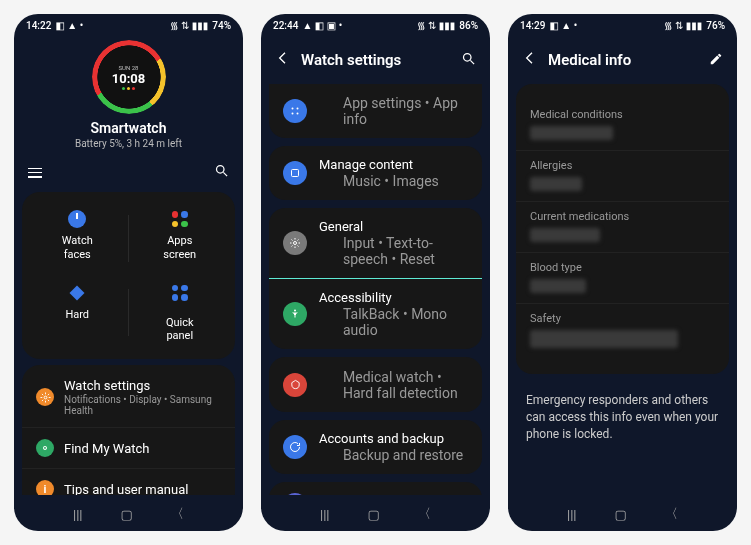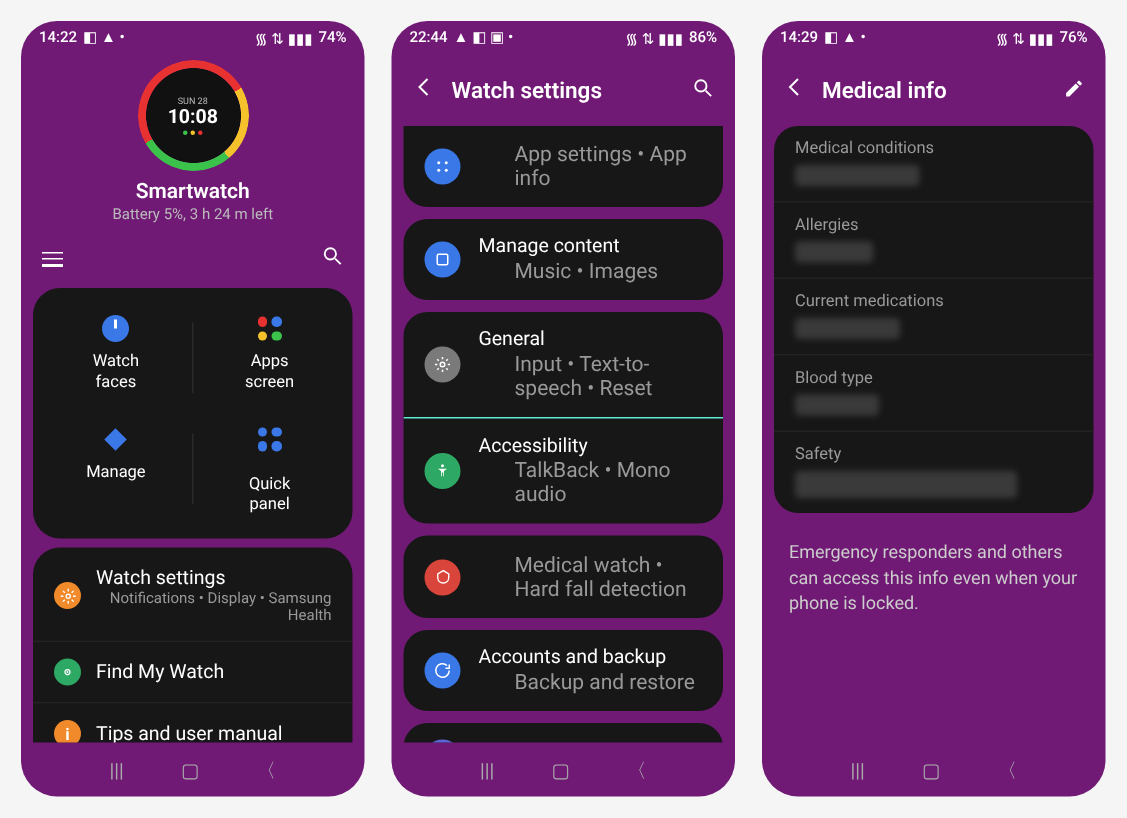--- a/index.html
+++ b/index.html
@@ -8,21 +8,21 @@
     font-family: -apple-system, BlinkMacSystemFont, "Segoe UI", Roboto, sans-serif;
     display: flex;
     gap: 18px;
     padding: 14px;
     width: 751px;
     height: 545px;
   }
   .phone {
     width: 231px;
     height: 517px;
-    background: #701a75;
+    background: #0f172a;
     border-radius: 24px;
     overflow: hidden;
     position: relative;
     display: flex;
     flex-direction: column;
     color: #fff;
   }
   .statusbar {
     display: flex;
     justify-content: space-between;
@@ -96,21 +96,21 @@
     padding: 2px 0;
   }
   .list-row {
     display: flex; align-items: center; gap: 10px;
     padding: 11px 14px;
   }
   .list-row + .list-row { border-top: 1px solid #222; }
   .list-ic { width: 18px; height: 18px; border-radius: 50%; display:flex; align-items:center; justify-content:center; flex-shrink:0; }
   .list-row .txt { flex:1; }
   .list-row .title { font-size: 13px; }
-  .list-row .sub { font-size: 10px; color: #999; margin-top: 1px; text-align: right; }
+  .list-row .sub { font-size: 10px; color: #999; margin-top: 1px; }
   
   
   .header2 {
     display:flex; align-items:center; gap:10px; padding: 16px 14px 10px;
   }
   .header2 .back svg { width:16px; height:16px; stroke:#fff; stroke-width:2; fill:none; }
   .header2 .title { font-size: 15px; font-weight: 600; flex:1; }
   .setting-card {
     background: #171717; border-radius: 16px; margin: 4px 8px; overflow:hidden; flex-shrink:0;
   }
@@ -124,21 +124,21 @@
   .s2-content { display:flex; flex-direction:column; }
   
   
   .header3 {
     display:flex; align-items:center; gap:10px; padding: 16px 14px 10px;
   }
   .header3 .back svg { width:16px; height:16px; stroke:#fff; stroke-width:2; fill:none; }
   .header3 .title { font-size: 15px; font-weight:600; flex:1; }
   .header3 .edit svg { width:14px; height:14px; fill:#fff; }
   .med-card {
-    background:#171717; border-radius:16px; margin: 4px 8px; padding: 0 0;
+    background:#171717; border-radius:16px; margin: 4px 8px; padding: 16px 0;
   }
   .med-row { padding: 8px 14px 10px; }
   .med-row + .med-row { border-top: 1px solid #222; }
   .med-label { font-size: 11px; color:#999; margin-bottom: 5px; }
   .med-blur {
     height: 14px; background: #3a3a3a; border-radius: 3px; filter: blur(2px);
   }
   .med-blur.w1 { width: 45%; } .med-blur.w2 { width: 28%; }
   .med-blur.w3 { width: 38%; } .med-blur.w4 { width: 30%; }
   .med-blur.w5 { width: 80%; height:18px;} 
@@ -212,21 +212,21 @@
           </div>
         <div class="lbl" style="white-space:pre-line;">Apps
 screen</div>
       </div>
       <div class="grid-item">
         <div class="ic">
             <svg width="18" height="18" viewBox="0 0 24 24">
               <polygon points="12,2 22,12 12,22 2,12" fill="#3a78e8"></polygon>
             </svg>
           </div>
-        <div class="lbl">Manage</div>
+        <div class="lbl">Hard</div>
       </div>
       <div class="grid-item">
         <div class="ic">
             <div class="dot4">
               <span style="background:#3a78e8;"></span>
               <span style="background:#3a78e8;"></span>
               <span style="background:#3a78e8;"></span>
               <span style="background:#3a78e8;"></span>
             </div>
           </div>

